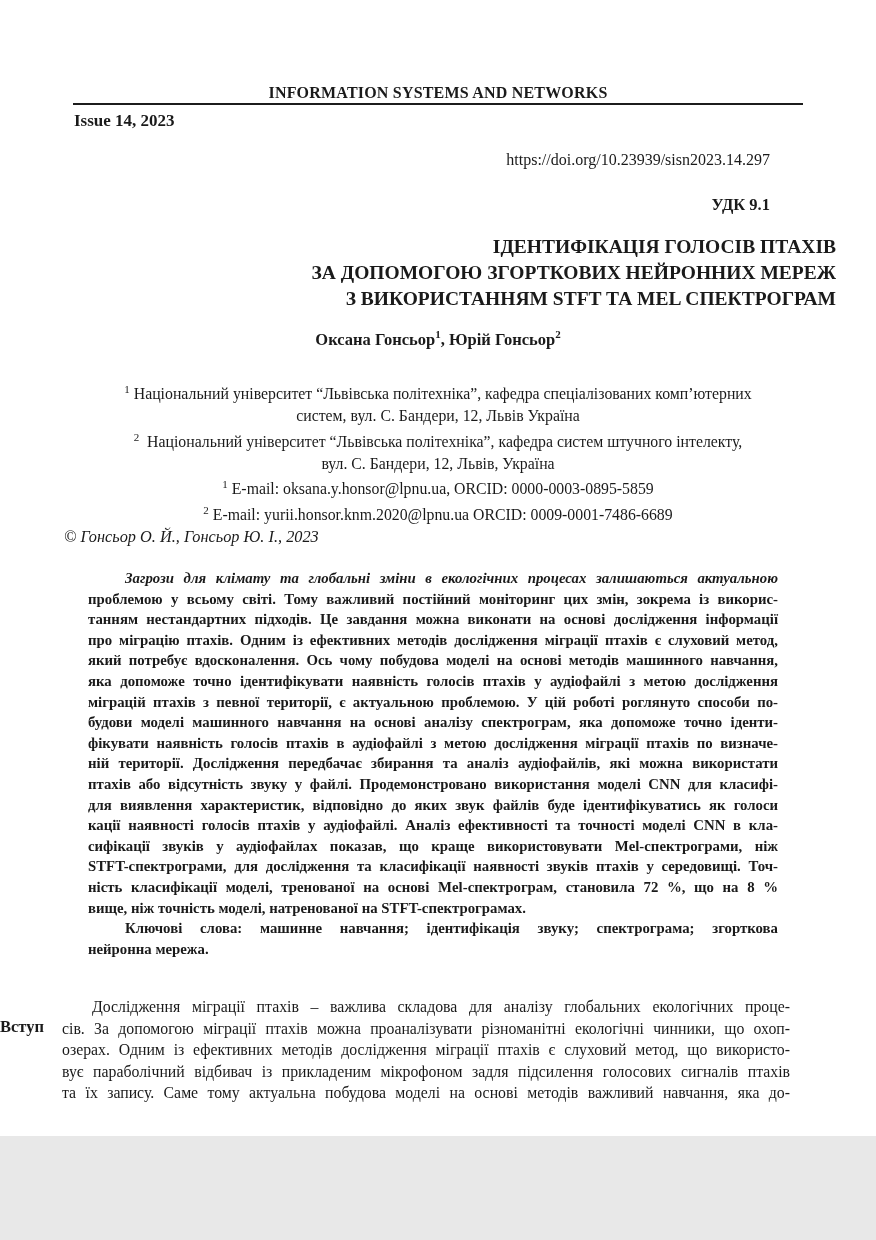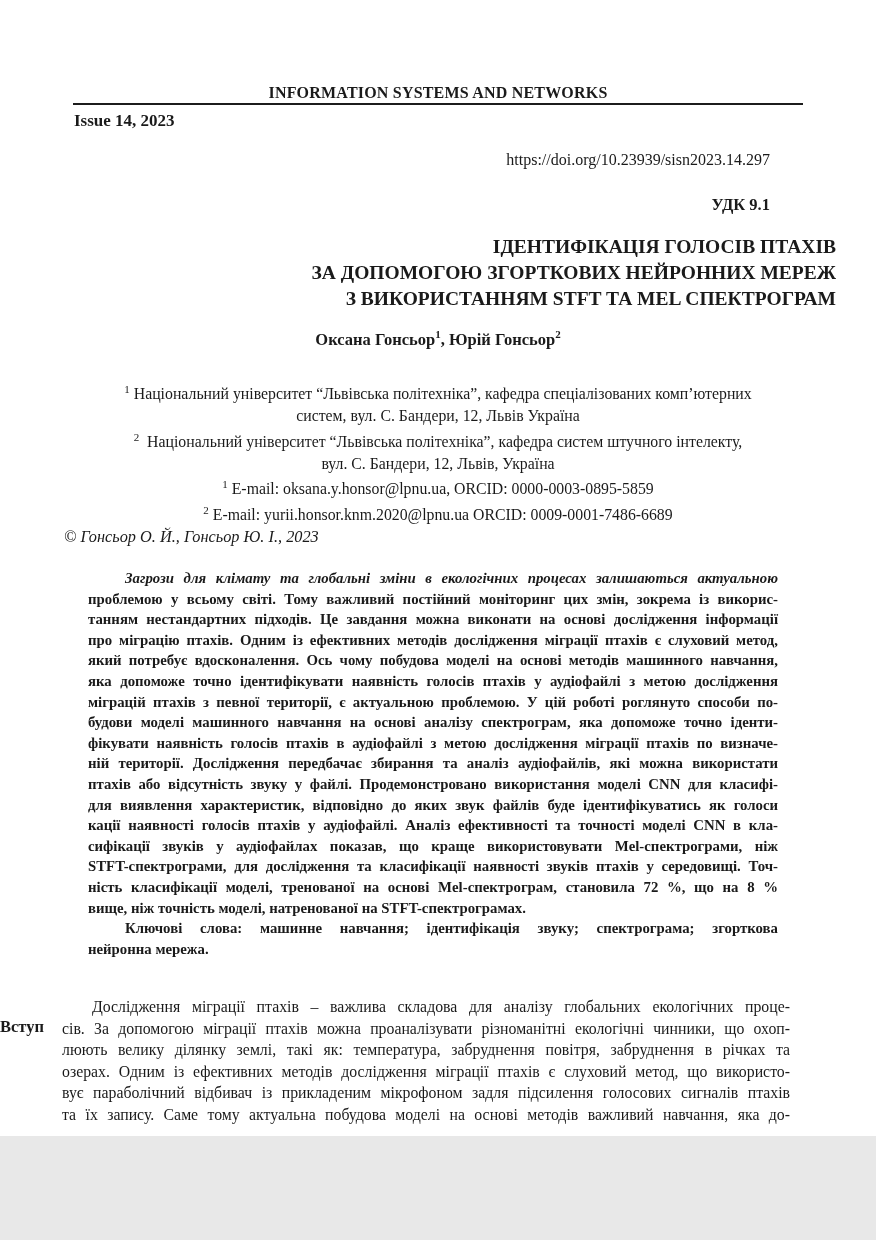--- a/index.html
+++ b/index.html
@@ -137,21 +137,20 @@
     <div class="kw-line-1">Ключові слова: машинне навчання; ідентифікація звуку; спектрограма; згорткова</div>
     <div class="kw-line-2">нейронна мережа.</div>
   </div>
 
   <div class="intro-heading">Вступ</div>
 
   <div class="intro-block">
     <div class="intro-lines">
         <div>Дослідження міграції птахів – важлива складова для аналізу глобальних екологічних проце-</div>
         <div>сів. За допомогою міграції птахів можна проаналізувати різноманітні екологічні чинники, що охоп-</div>
-        <div>люють велику ділянку землі, такі як: температура, забруднення повітря, забруднення в річках та</div>
         <div>озерах. Одним із ефективних методів дослідження міграції птахів є слуховий метод, що використо-</div>
         <div>вує параболічний відбивач із прикладеним мікрофоном задля підсилення голосових сигналів птахів</div>
         <div>та їх запису. Саме тому актуальна побудова моделі на основі методів важливий навчання, яка до-</div>
       </div>
   </div>
 
   <div class="footer-line">Lviv Polytechnic National University Institutional Repository https://ena.lpnu.ua</div>
 
 </div>
 

